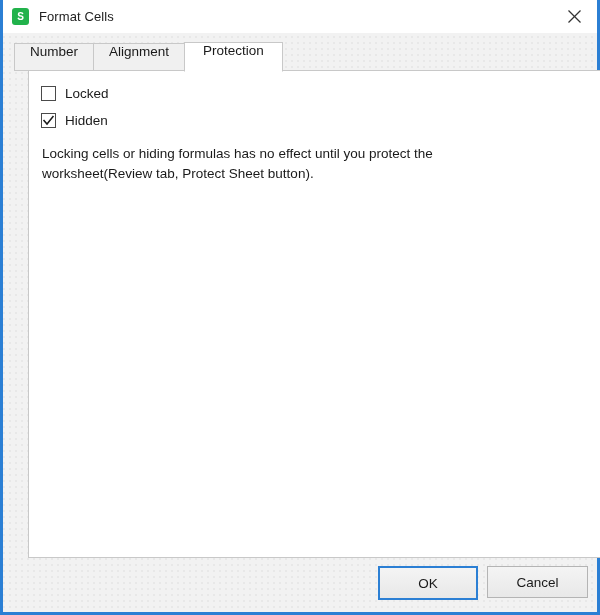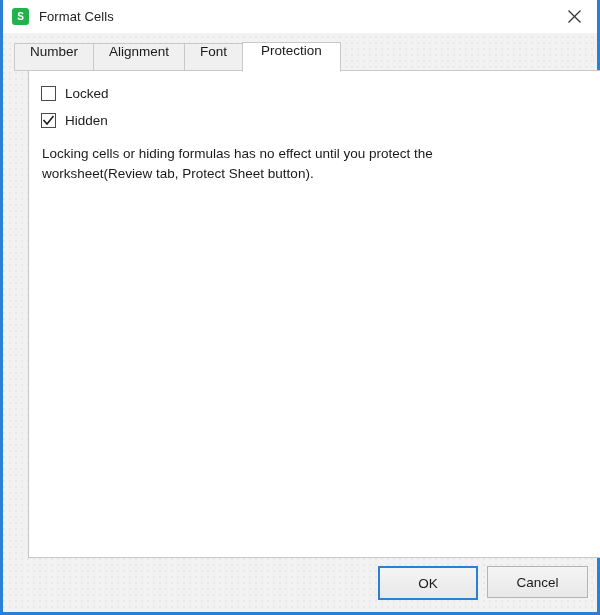--- a/index.html
+++ b/index.html
@@ -220,23 +220,20 @@
     </div>
   </div>
 
   <div class="tabstrip">
     <div class="tab">
       <span>Number</span>
     </div>
     <div class="tab">
       <span>Alignment</span>
     </div>
-    <div class="tab">
-      <span>Font</span>
-    </div>
     <div class="tab active">
       <span>Protection</span>
     </div>
   </div>
 
   <div class="content-panel">
 
     <div class="option-row first">
       <span class="checkbox"></span>
       <span class="option-label">Locked</span>

